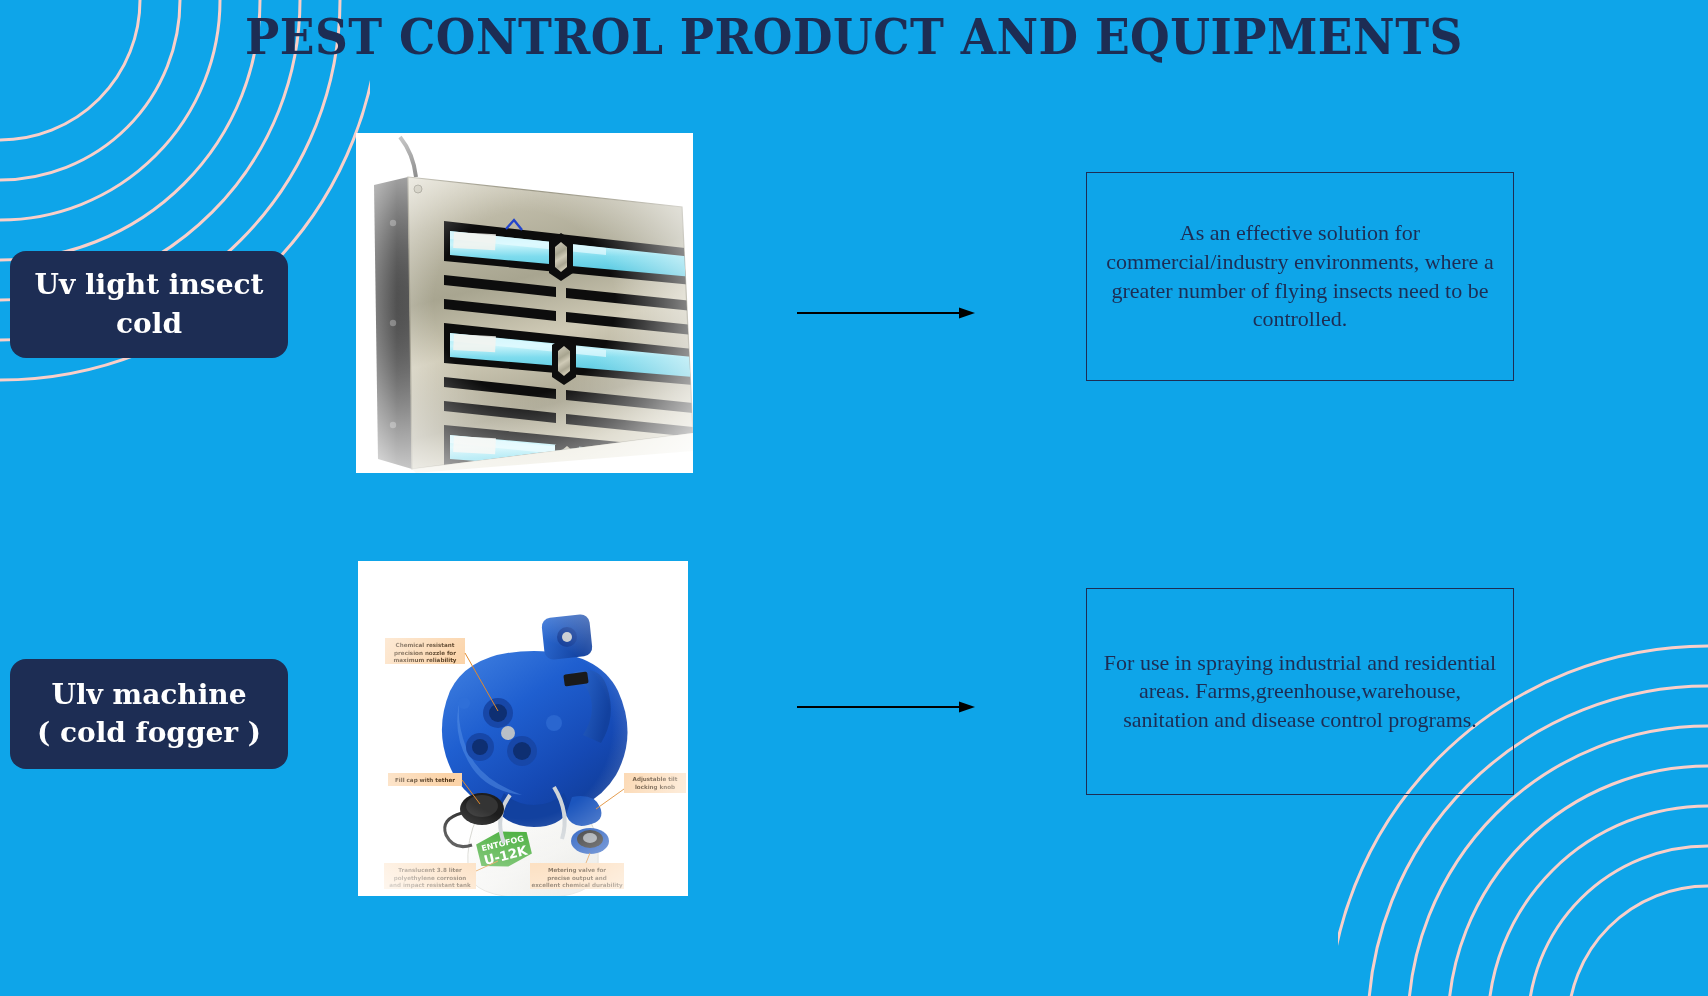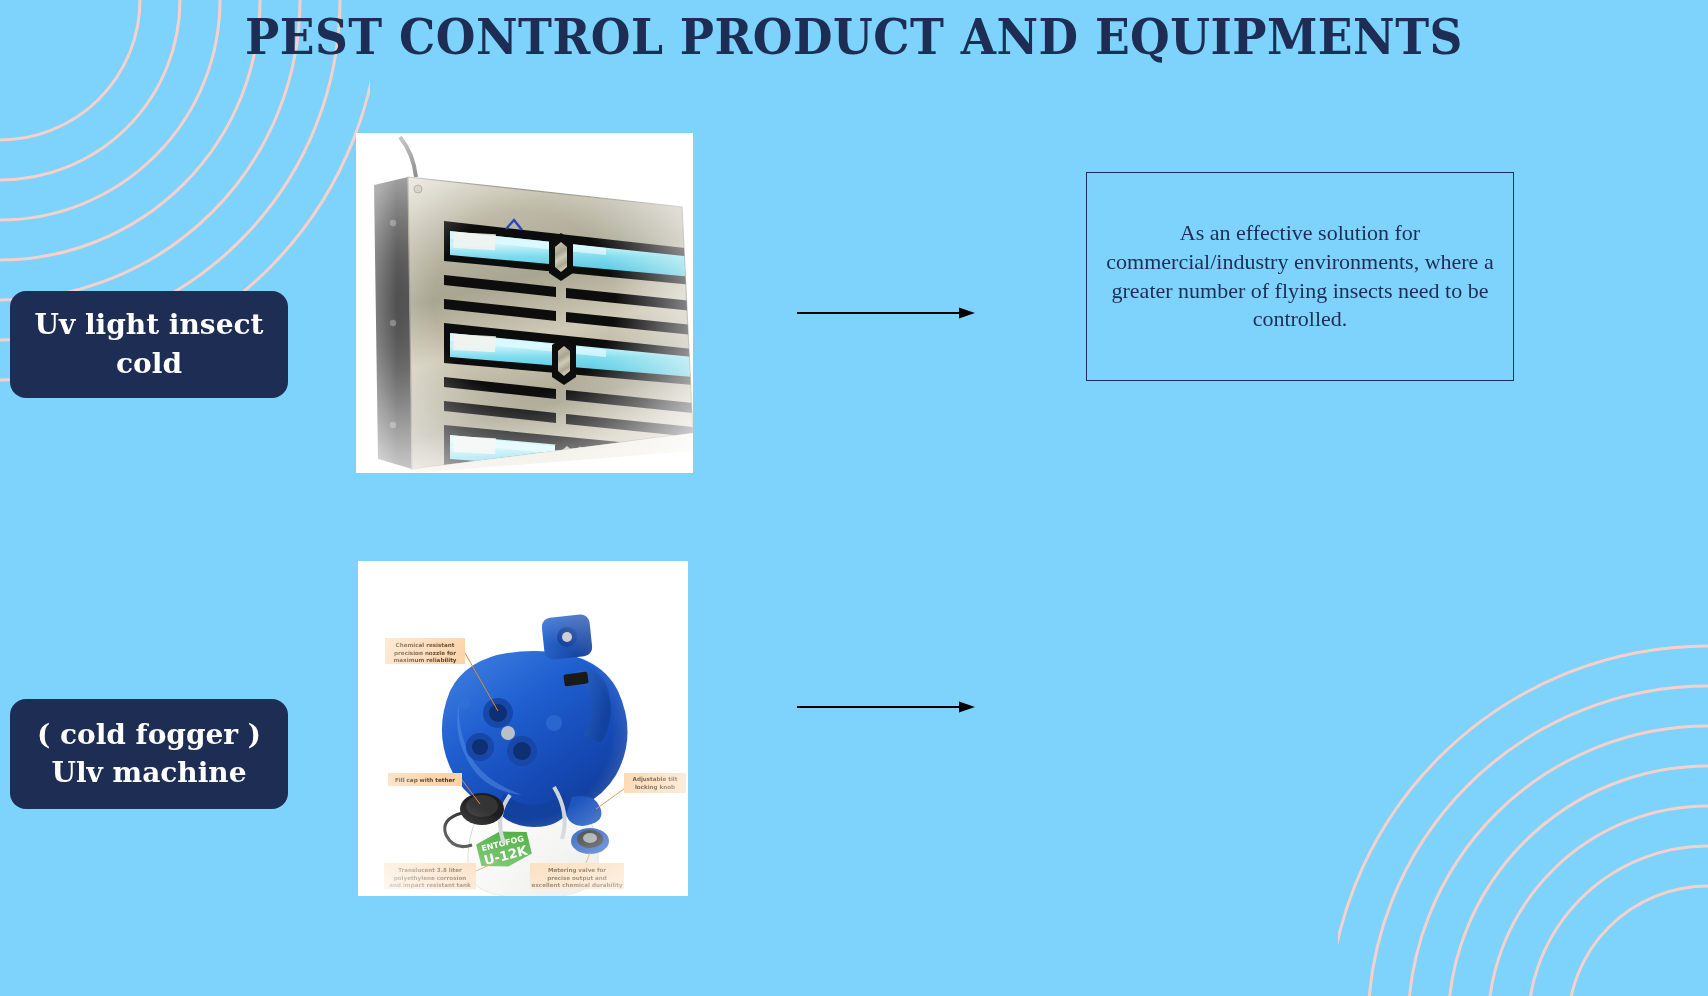--- a/index.html
+++ b/index.html
@@ -4,21 +4,21 @@
 <style>
   html, body {
     margin: 0;
     padding: 0;
     background: #fff;
   }
   #slide {
     position: relative;
     width: 1708px;
     height: 996px;
-    background: #7dd3fc;
+    background: #0ea5e9;
     overflow: hidden;
     font-family: "Liberation Serif", serif;
   }
 
   
   .arcs {
     position: absolute;
     pointer-events: none;
   }
   .arcs-tl { left: -330px; top: -300px; }
@@ -50,21 +50,20 @@
     display: flex;
     align-items: center;
     justify-content: center;
     text-align: center;
     font-family: "DejaVu Serif", "Liberation Serif", serif;
     font-weight: 700;
     font-size: 28px;
     line-height: 1.36;
     box-sizing: border-box;
     padding: 8px 4px;
-    margin-top: 40px;
   }
   #chip-uv   { left: 10px; top: 251px;  width: 278px; height: 107px; }
   #chip-ulv  { left: 10px; top: 659px;  width: 278px; height: 110px; }
   .chip-line { display: block; white-space: nowrap; }
 
   
   .desc {
     position: absolute;
     border: 1.5px solid #1d2d54;
     color: #1d2d54;
@@ -233,22 +232,22 @@
 
   <svg class="arrow" id="arrow-uv" width="180" height="26" viewBox="0 0 180 26">
     <line x1="2" y1="13" x2="166" y2="13" stroke="#000000" stroke-width="2"></line>
     <polygon points="180,13 164,7.5 164,18.5" fill="#000000"></polygon>
   </svg>
 
   <div class="desc" id="desc-uv">As an effective solution for commercial/industry environments, where a greater number of flying insects need to be controlled.</div>
 
   <div class="chip" id="chip-ulv">
     <span>
+      <span class="chip-line">Ulv machine</span>
       <span class="chip-line">( cold fogger )</span>
-      <span class="chip-line">Ulv machine</span>
     </span>
   </div>
 
   <div class="photo" id="photo-ulv">
     <svg width="330" height="335" viewBox="0 0 330 335">
       <defs>
         <linearGradient id="blueG" x1="0.1" y1="0" x2="0.9" y2="1">
           <stop offset="0%" stop-color="#3f7fe0"></stop>
           <stop offset="35%" stop-color="#1f5fd0"></stop>
           <stop offset="70%" stop-color="#1549b4"></stop>
@@ -345,14 +344,15 @@
       </g>
     </svg>
     <div class="vignette"></div>
   </div>
 
   <svg class="arrow" id="arrow-ulv" width="180" height="26" viewBox="0 0 180 26">
     <line x1="2" y1="13" x2="166" y2="13" stroke="#000000" stroke-width="2"></line>
     <polygon points="180,13 164,7.5 164,18.5" fill="#000000"></polygon>
   </svg>
 
+  <div class="desc" id="desc-ulv">For use in spraying industrial and residential areas. Farms,greenhouse,warehouse, sanitation and disease control programs.</div>
 
 </div>
 
 </body></html>

